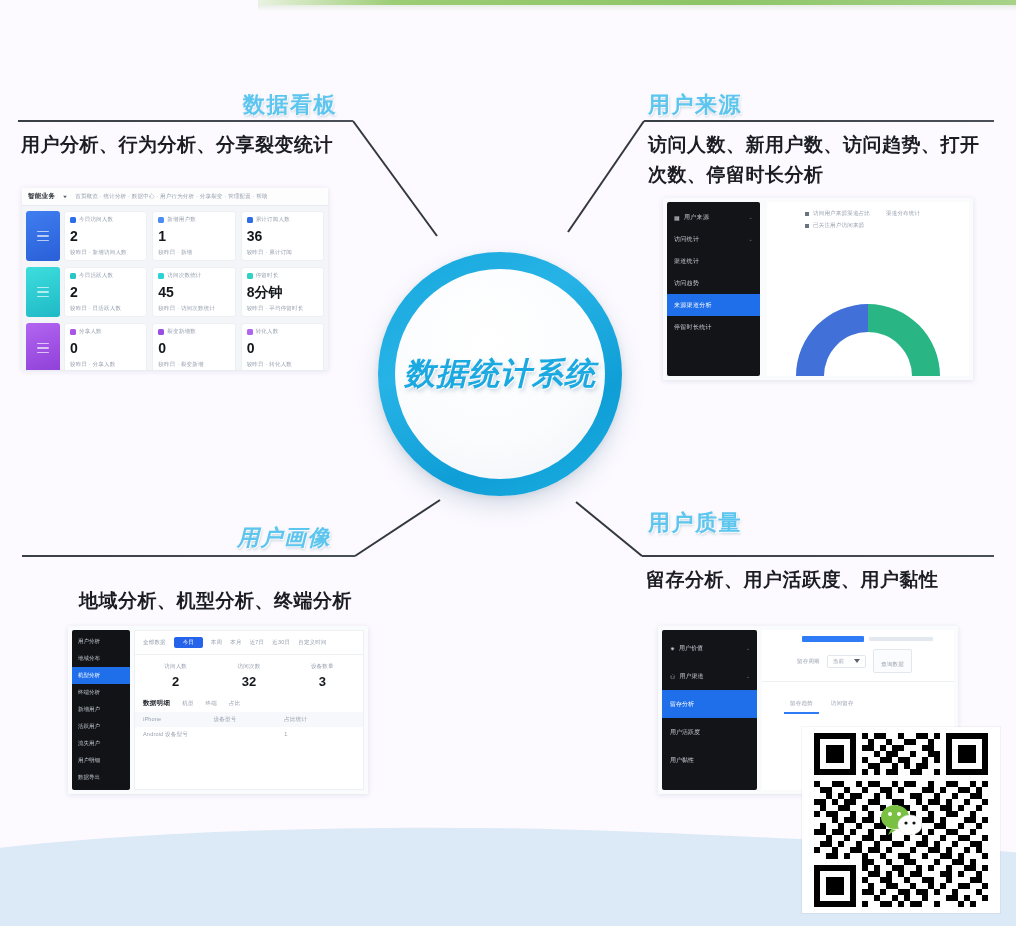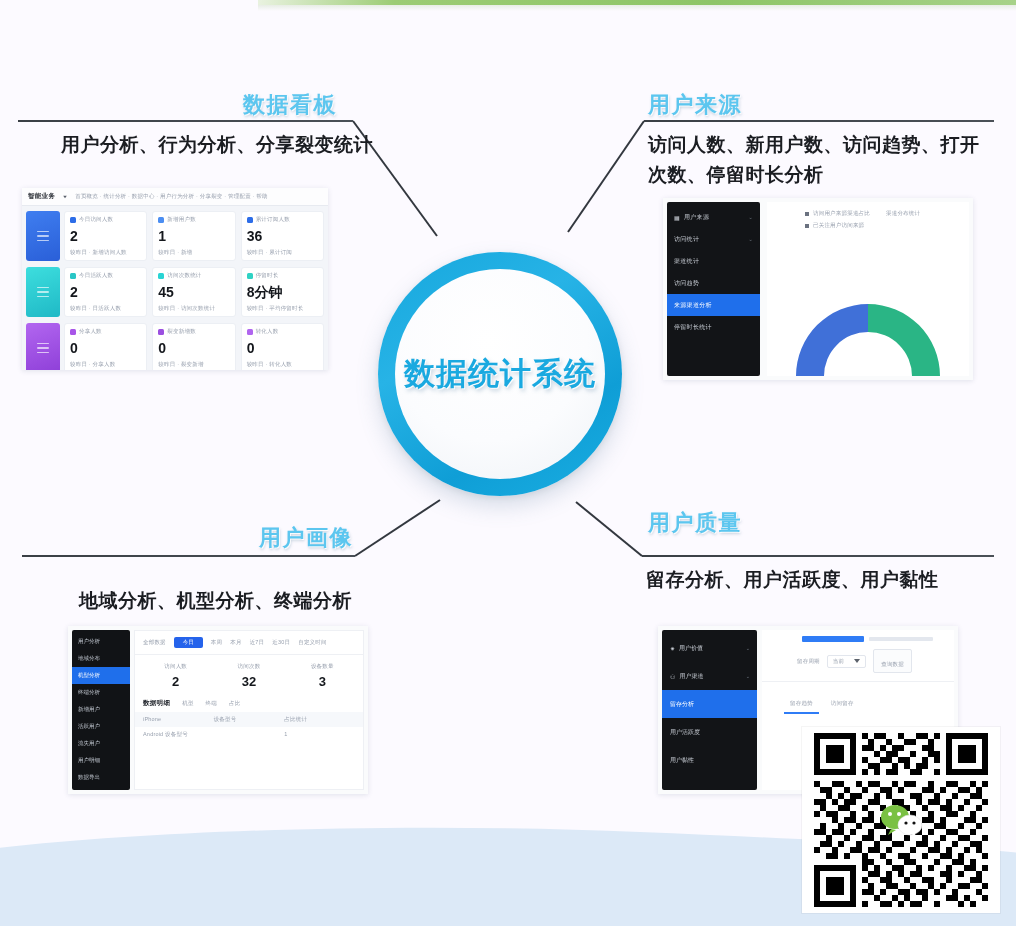--- a/index.html
+++ b/index.html
@@ -32,21 +32,21 @@
   
   .wave {
     position: absolute;
     left: -20px; bottom: 0; width: 1056px; height: 110px;
   }
 
   
   .hub {
     position: absolute;
     left: 378px; top: 252px;
-    width: 244px; height: 244px;
+    width: 244px; height: 244px; font-style: italic;
   }
   .hub-ring {
     position: absolute; inset: 0;
     border-radius: 50%;
     background: linear-gradient(150deg, #16a7dd 0%, #27b3e6 35%, #0f9ed6 70%, #1aaee2 100%);
     box-shadow: 0 10px 22px rgba(80,120,150,.22), 0 2px 6px rgba(0,0,0,.08);
   }
   .hub-inner {
     position: absolute;
     left: 17px; top: 17px; right: 17px; bottom: 17px;
@@ -83,29 +83,29 @@
     font-size: 19px;
     font-weight: bold;
     color: #1b1d22;
     line-height: 30px;
     letter-spacing: .5px;
   }
 
   
   .t-tl { left: 243px; top: 90px; }
   .t-tr { left: 648px; top: 90px; }
-  .t-bl { left: 259px; top: 523px; }
+  .t-bl { left: 237px; top: 523px; font-style: italic; }
   .t-br { left: 648px; top: 508px; }
 
   .r-tl { left: 18px; top: 120px; width: 335px; }
   .r-tr { left: 644px; top: 120px; width: 350px; }
   .r-bl { left: 22px; top: 555px; width: 333px; }
   .r-br { left: 642px; top: 555px; width: 352px; }
 
-  .d-tl { left: 21px; top: 130px; width: 350px; margin-left: 40px; }
+  .d-tl { left: 21px; top: 130px; width: 350px; }
   .d-tr { left: 648px; top: 130px; width: 340px; }
   .d-bl { left: 55px; top: 586px; width: 360px; margin-left: 24px; }
   .d-br { left: 646px; top: 565px; width: 340px; }
 
   .connector { position: absolute; overflow: visible; }
 
   
   .shot {
     position: absolute;
     background: #ffffff;

